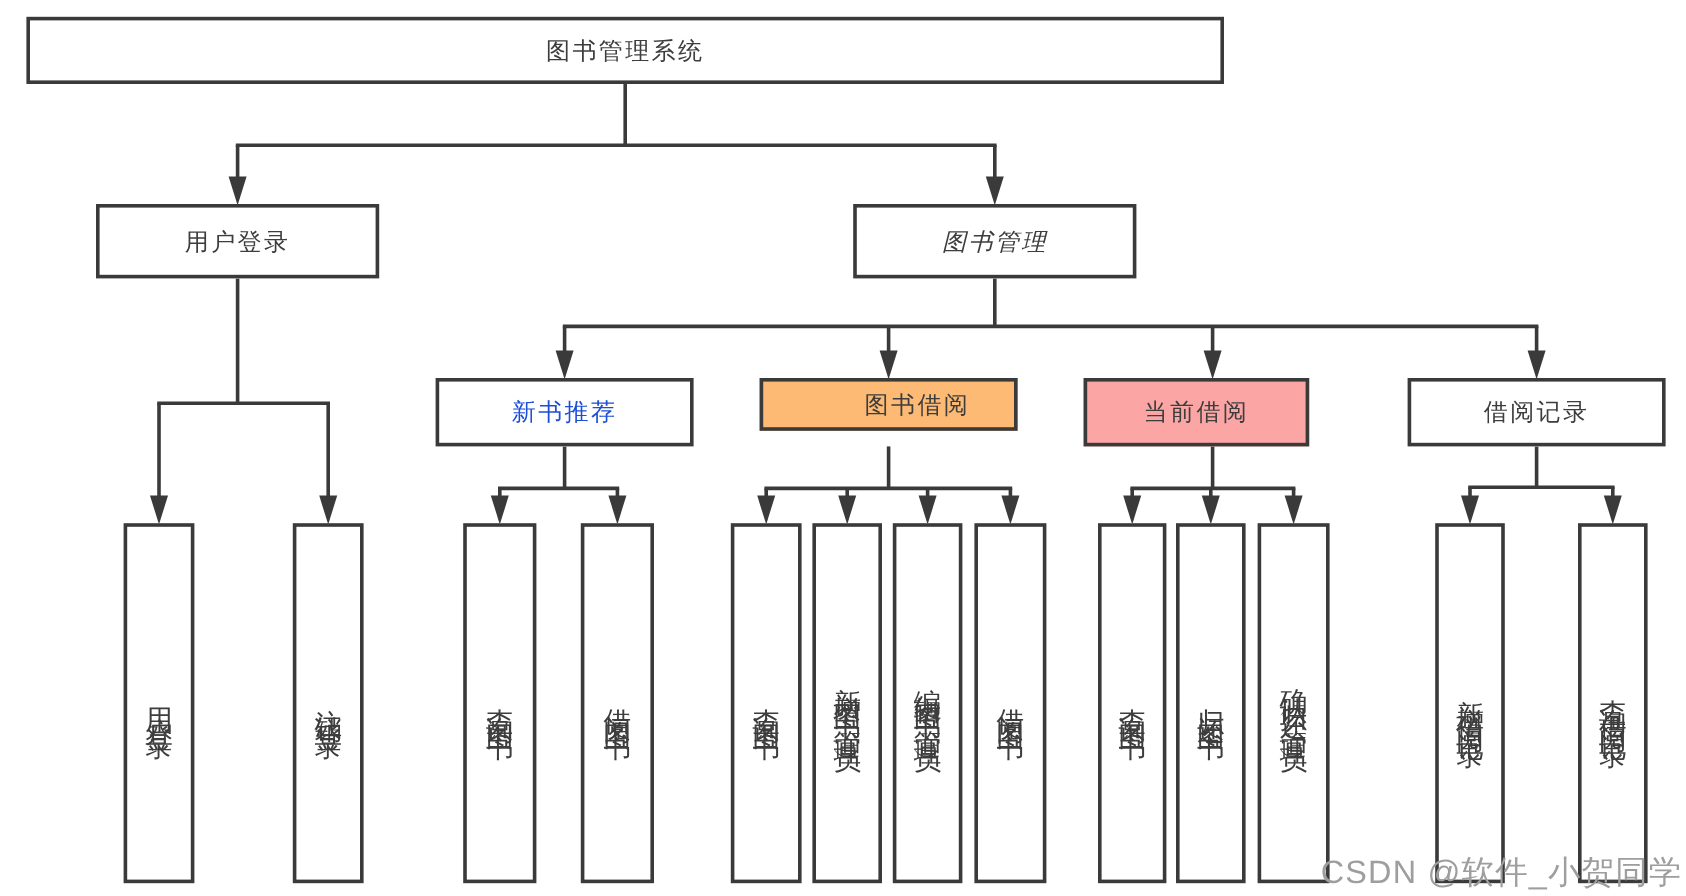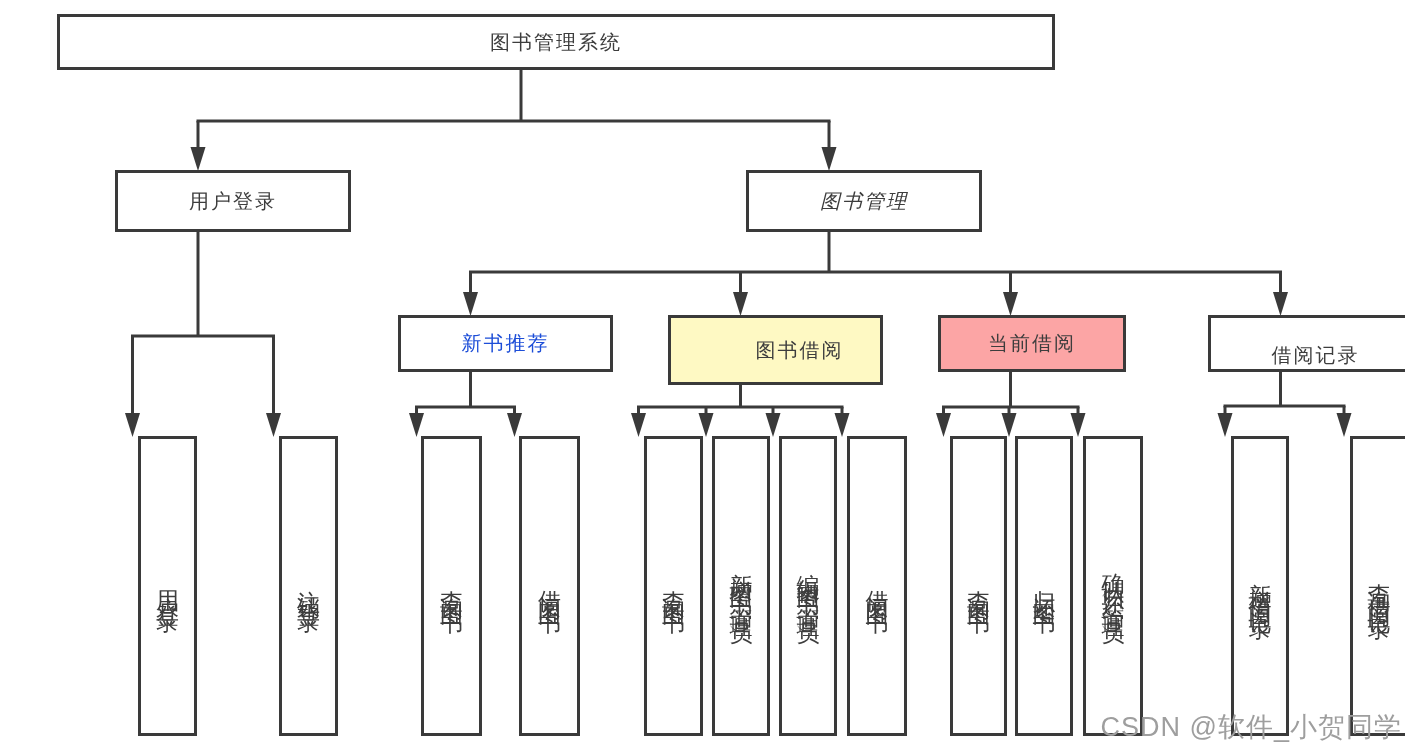--- a/index.html
+++ b/index.html
@@ -12,21 +12,20 @@
   #connectors{position:absolute;left:0;top:0;}
   .node{
     position:absolute;
     box-sizing:border-box;
     background:#ffffff;
     border:3px solid #3a3a3a;
     display:flex;
     align-items:center;
     justify-content:center;
     color:#3d3d3d;
-    margin-left:35px;
   }
   .h-node .node-label{
     font-size:20px;
     letter-spacing:2px;
     white-space:nowrap;
   }
   .v-node .node-label{
     writing-mode:vertical-rl;
     text-orientation:mixed;
     font-size:23px;
@@ -107,27 +106,27 @@
       </div>
       <div class="node h-node" style="left: 80px; top: 170px; width: 236px; height: 62px; border-color: rgb(58, 58, 58); background: rgb(255, 255, 255); color: rgb(61, 61, 61);">
         <span class="node-label">用户登录</span>
       </div>
       <div class="node h-node" style="left: 711px; top: 170px; width: 236px; height: 62px; border-color: rgb(58, 58, 58); background: rgb(255, 255, 255); color: rgb(61, 61, 61); font-style: italic;">
         <span class="node-label">图书管理</span>
       </div>
       <div class="node h-node" style="left: 363px; top: 315px; width: 215px; height: 57px; border-color: rgb(58, 58, 58); background: rgb(255, 255, 255); color: #1d4ed8;">
         <span class="node-label">新书推荐</span>
       </div>
-      <div class="node h-node" style="left: 633px; top: 315px; width: 215px; height: 70px; border-color: rgb(58, 58, 58); background: #fef9c3; color: rgb(61, 61, 61); padding-left: 48px;">
+      <div class="node h-node" style="left: 633px; top: 315px; width: 215px; height: 44px; border-color: rgb(58, 58, 58); background: #fdba74; color: rgb(61, 61, 61); padding-left: 48px;">
         <span class="node-label">图书借阅</span>
       </div>
       <div class="node h-node" style="left: 903px; top: 315px; width: 188px; height: 57px; border-color: rgb(58, 58, 58); background: #fca5a5; color: rgb(61, 61, 61);">
         <span class="node-label">当前借阅</span>
       </div>
-      <div class="node h-node" style="left: 1173px; top: 315px; width: 215px; height: 57px; border-color: rgb(58, 58, 58); background: rgb(255, 255, 255); color: rgb(61, 61, 61); align-items: flex-end;">
+      <div class="node h-node" style="left: 1173px; top: 315px; width: 215px; height: 57px; border-color: rgb(58, 58, 58); background: rgb(255, 255, 255); color: rgb(61, 61, 61);">
         <span class="node-label">借阅记录</span>
       </div>
       <div class="node v-node" style="left: 103px; top: 436px; width: 59px; height: 300px; border-color: rgb(58, 58, 58); background: rgb(255, 255, 255); color: rgb(61, 61, 61);">
         <span class="node-label">用户登录</span>
       </div>
       <div class="node v-node" style="left: 244px; top: 436px; width: 59px; height: 300px; border-color: rgb(58, 58, 58); background: rgb(255, 255, 255); color: rgb(61, 61, 61);">
         <span class="node-label">注销登录</span>
       </div>
       <div class="node v-node" style="left: 386px; top: 436px; width: 61px; height: 300px; border-color: rgb(58, 58, 58); background: rgb(255, 255, 255); color: rgb(61, 61, 61);">
         <span class="node-label">查询图书</span>

